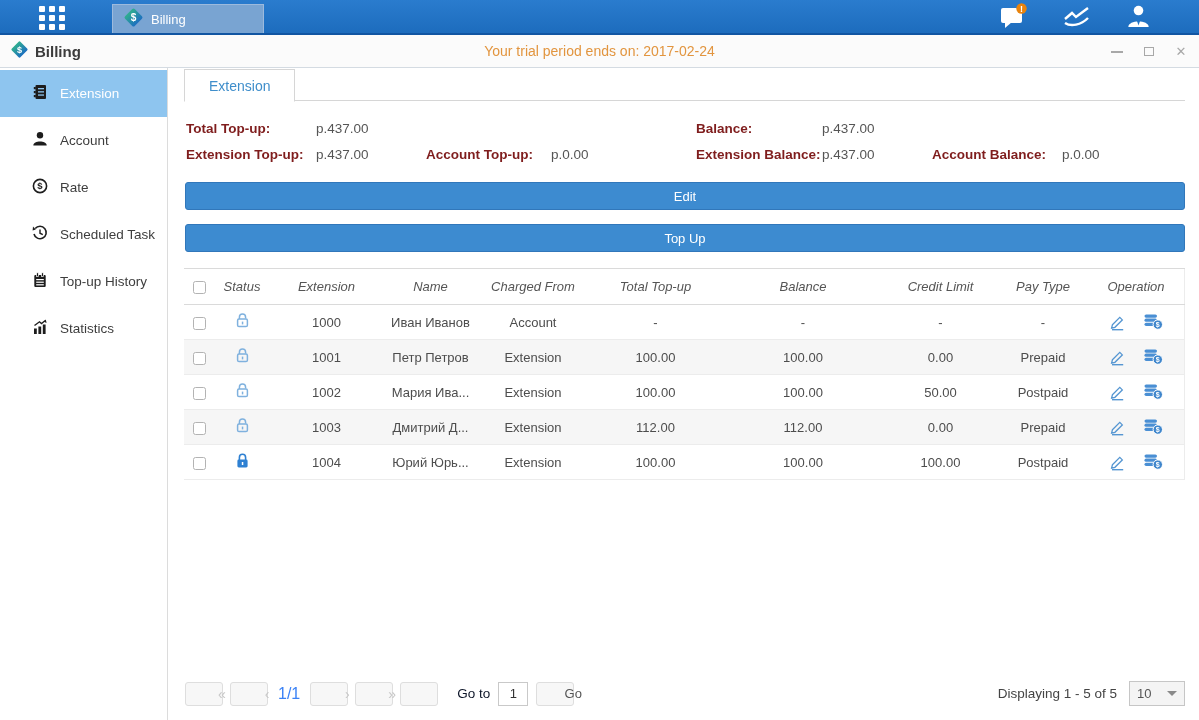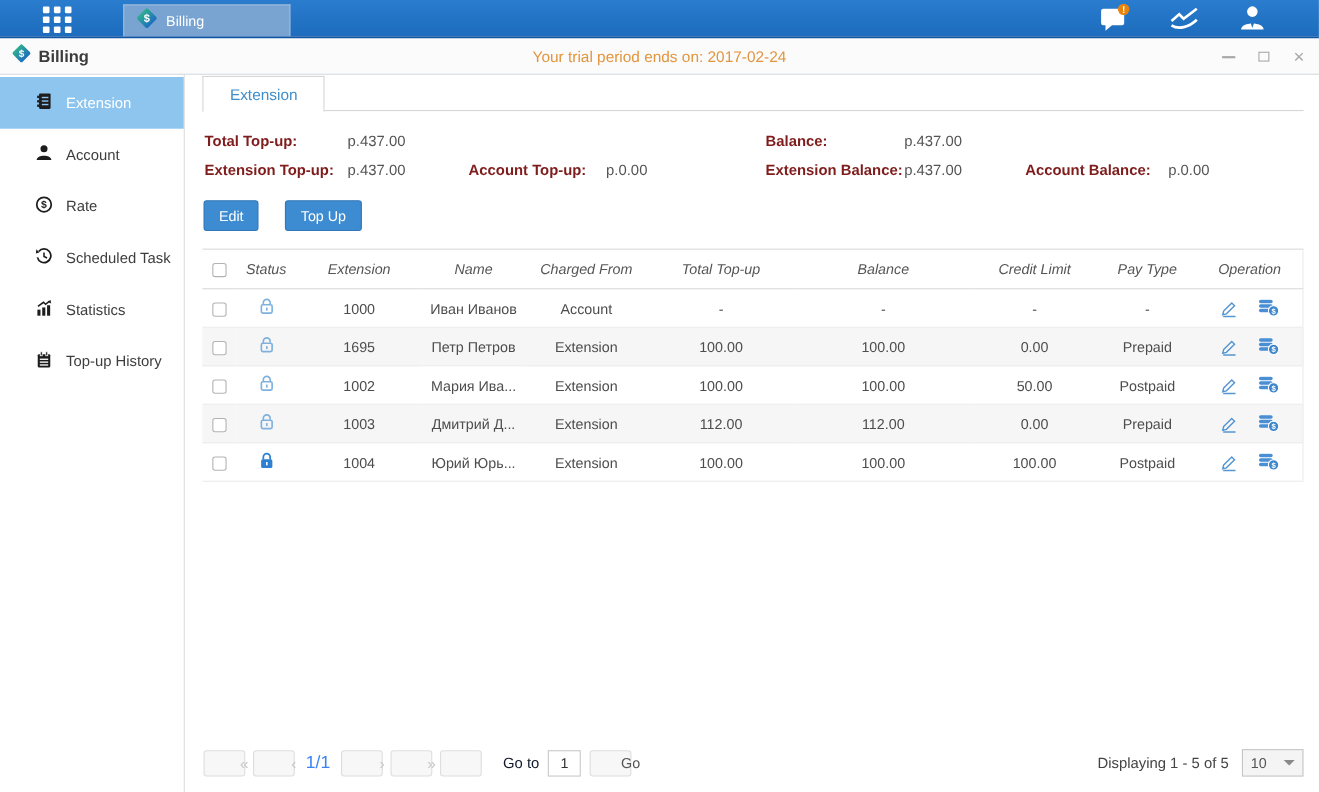--- a/index.html
+++ b/index.html
@@ -51,21 +51,21 @@
     color:#3f8ecb; font-size:14px; position:relative; top:1px; cursor:default; }
 
   
   .summary { margin:20px 0 6px 2px; display:grid;
     grid-template-columns:130px 110px 125px 145px 126px 110px 130px 1fr;
     grid-row-gap:11px; font-size:13.5px; }
   .summary .lbl { font-weight:bold; color:#7f1d1d; }
   .summary .val { color:#555; }
 
   
-  .toolbar { margin:14px 0 16px 1px; display:flex; gap:24px; }
+  .toolbar { margin:14px 0 16px 1px; display:flex; gap:14px;flex-direction:column; }
   .btn-primary { background:#3d8bd0; color:#fff; border:1px solid #3177ba;
     border-radius:3px; height:28px; padding:0 13px; font-size:13px; cursor:pointer;
     font-family:"Liberation Sans",sans-serif; }
 
   
   .ext-table { width:100%; border-collapse:collapse; table-layout:fixed;
     font-size:13px; color:#4d4d4d; border-right:1px solid #ececec; }
   .ext-table th { font-weight:normal; color:#555; height:36px;
     border-top:1px solid #dadada; border-bottom:1px solid #dadada; text-align:center;font-style:italic; }
   .ext-table td { height:35px; text-align:center; border-bottom:1px solid #ececec; }
@@ -229,41 +229,41 @@
           <path d="M3.2 3.6 A6.2 6.2 0 1 1 2 9" stroke="#1d1d1d" stroke-width="1.6"></path>
           <path d="M1 1.5 L3.8 4.6 L0.6 5.4 z" fill="#1d1d1d"></path>
           <path d="M8 4.5 V8.2 L10.8 9.6" stroke="#1d1d1d" stroke-width="1.4"></path>
         </svg>
       </span>
       <span>Scheduled Task</span>
     </div>
     <div class="side-item">
       <span>
         <svg width="16" height="16" viewBox="0 0 16 16">
-          <rect x="2" y="9.5" width="2.8" height="5.5" fill="#1d1d1d"></rect>
-          <rect x="6.4" y="7.5" width="2.8" height="7.5" fill="#1d1d1d"></rect>
-          <rect x="10.8" y="5.5" width="2.8" height="9.5" fill="#1d1d1d"></rect>
-          <path d="M2.5 6.5 L7.5 2.8 L9.5 4.6 L13 1.8" fill="none" stroke="#1d1d1d" stroke-width="1.4"></path>
-          <path d="M13.8 0.6 L14.6 4 L11.6 2.6 z" fill="#1d1d1d"></path>
-        </svg>
-      </span>
-      <span>Statistics</span>
-    </div>
-    <div class="side-item">
-      <span>
-        <svg width="16" height="16" viewBox="0 0 16 16">
           <rect x="2.3" y="3" width="11.4" height="12" rx="1" fill="#1d1d1d"></rect>
           <rect x="4.6" y="0.8" width="1.8" height="3.6" fill="#1d1d1d" stroke="#fff" stroke-width="0.7"></rect>
           <rect x="9.6" y="0.8" width="1.8" height="3.6" fill="#1d1d1d" stroke="#fff" stroke-width="0.7"></rect>
           <rect x="4.2" y="7" width="7.6" height="1.2" fill="#fff"></rect>
           <rect x="4.2" y="9.6" width="7.6" height="1.2" fill="#fff"></rect>
           <rect x="4.2" y="12.2" width="7.6" height="1.2" fill="#fff"></rect>
         </svg>
       </span>
       <span>Top-up History</span>
+    </div>
+    <div class="side-item">
+      <span>
+        <svg width="16" height="16" viewBox="0 0 16 16">
+          <rect x="2" y="9.5" width="2.8" height="5.5" fill="#1d1d1d"></rect>
+          <rect x="6.4" y="7.5" width="2.8" height="7.5" fill="#1d1d1d"></rect>
+          <rect x="10.8" y="5.5" width="2.8" height="9.5" fill="#1d1d1d"></rect>
+          <path d="M2.5 6.5 L7.5 2.8 L9.5 4.6 L13 1.8" fill="none" stroke="#1d1d1d" stroke-width="1.4"></path>
+          <path d="M13.8 0.6 L14.6 4 L11.6 2.6 z" fill="#1d1d1d"></path>
+        </svg>
+      </span>
+      <span>Statistics</span>
     </div>
   </div>
 
   <div class="content">
 
     <div class="tabstrip">
       <span class="tab-active">Extension</span>
     </div>
 
     <div class="summary">
@@ -355,21 +355,21 @@
           </tr>
           <tr class="alt">
             <td><span class="cb"></span></td>
             <td class="status-cell" data-status="unlocked"><span class="lk open">
                 <svg width="15" height="17" viewBox="0 0 15 17">
                   <path d="M4.4 7 V5.2 a3.1 3.1 0 0 1 6.2 0 V6.4" fill="none" stroke="#7fb1de" stroke-width="1.5"></path>
                   <rect x="2.6" y="7" width="9.8" height="7.6" rx="1.4" fill="none" stroke="#7fb1de" stroke-width="1.5"></rect>
                   <rect x="6.8" y="9.6" width="1.5" height="2.8" fill="#7fb1de"></rect>
                 </svg>
               </span></td>
-            <td>1695</td>
+            <td>1001</td>
             <td class="name-cell">Петр Петров</td>
             <td>Extension</td>
             <td>100.00</td>
             <td>100.00</td>
             <td>0.00</td>
             <td>Prepaid</td>
             <td class="op-cell"><span>
                 <svg width="17" height="17" viewBox="0 0 17 17">
                   <path d="M3.4 10.8 L10.8 3.4 l2.5 2.5 L5.9 13.3 l-3.3 0.8 z" fill="none" stroke="#5596d2" stroke-width="1.3"></path>
                   <line x1="3" y1="15.7" x2="14.2" y2="15.7" stroke="#5596d2" stroke-width="1.4"></line>

